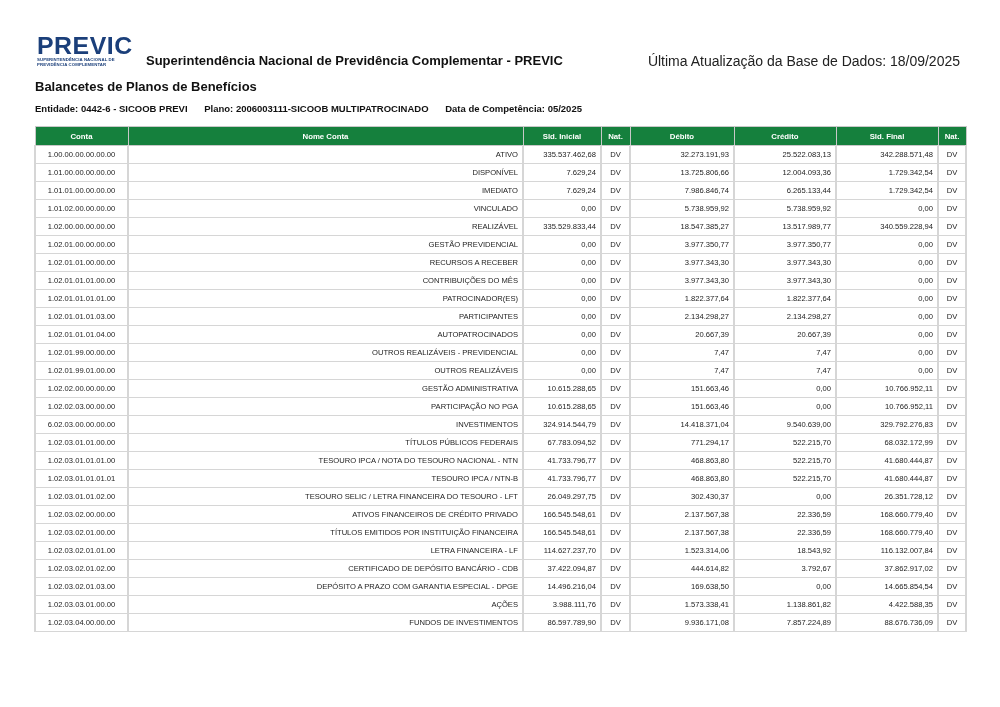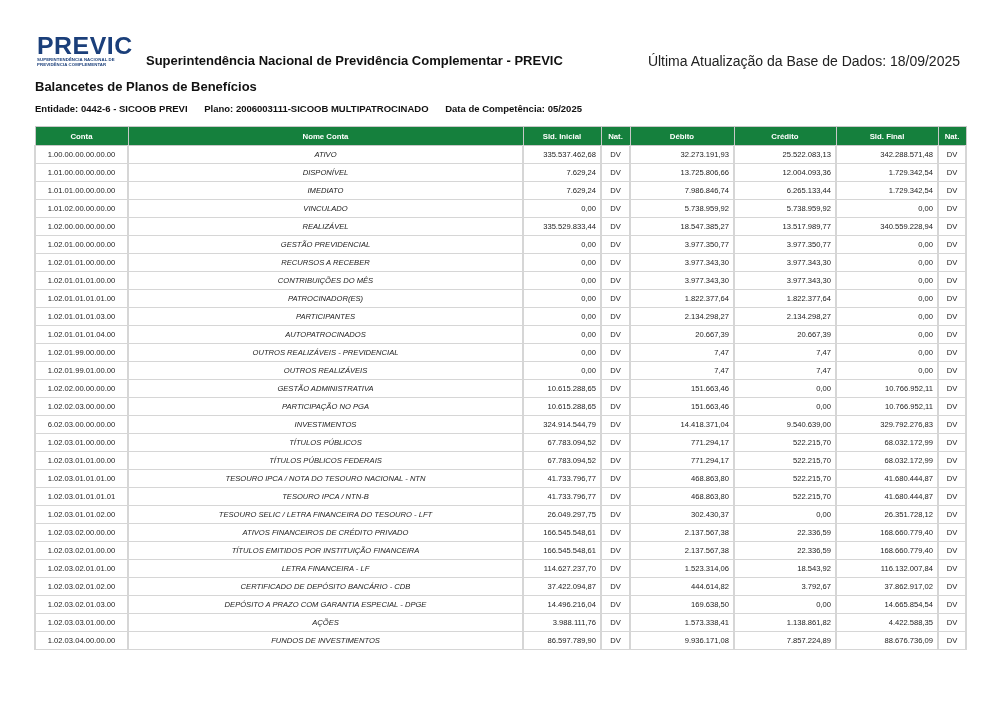--- a/index.html
+++ b/index.html
@@ -11,21 +11,21 @@
   .updated { position: absolute; right: 40px; top: 53px; font-size: 14px; color: #222; }
   .report-title { position: absolute; left: 35px; top: 79px; font-size: 13px; font-weight: bold; }
   .filters { position: absolute; left: 35px; top: 103px; font-size: 9.5px; font-weight: bold; white-space: nowrap; }
   .filters span { margin-right: 14px; }
   .units { position: absolute; right: 39px; top: 103px; font-size: 9px; color: #222; margin-top: 30px; }
   table { position: absolute; left: 34px; top: 126px; border-collapse: collapse; font-size: 7.6px; table-layout: fixed; width: 931px; }
   th { background: #15803d; color: #fff; font-weight: bold; height: 18px; border: 1px solid #c8c8c8; padding: 0 3px; font-size: 7.8px; }
   td { height: 17px; border: 1px solid #d0d0d0; border-width: 1px 2px; border-color: #d6d6d6; padding: 0 4px; color: #222; white-space: nowrap; overflow: hidden; }
   td.c { text-align: center; }
   td.r { text-align: right; }
-  td.l { text-align: center; font-style: italic; }
+  td.l { text-align: right; }
 </style>
 </head>
 <body>
 
 <div class="logo">
   <div class="word">PREVIC</div>
   <div class="sub">SUPERINTENDÊNCIA NACIONAL DE</div>
   <div class="sub" style="margin-top:0">PREVIDÊNCIA COMPLEMENTAR</div>
 </div>
 <div class="org-title">Superintendência Nacional de Previdência Complementar - PREVIC</div>
@@ -217,30 +217,20 @@
         <td class="c">6.02.03.00.00.00.00</td>
         <td class="l">INVESTIMENTOS</td>
         <td class="r">324.914.544,79</td>
         <td class="c">DV</td>
         <td class="r">14.418.371,04</td>
         <td class="r">9.540.639,00</td>
         <td class="r">329.792.276,83</td>
         <td class="c">DV</td>
       </tr>
       <tr>
-        <td class="c">1.02.03.01.00.00.00</td>
-        <td class="l">TÍTULOS PÚBLICOS</td>
-        <td class="r">67.783.094,52</td>
-        <td class="c">DV</td>
-        <td class="r">771.294,17</td>
-        <td class="r">522.215,70</td>
-        <td class="r">68.032.172,99</td>
-        <td class="c">DV</td>
-      </tr>
-      <tr>
         <td class="c">1.02.03.01.01.00.00</td>
         <td class="l">TÍTULOS PÚBLICOS FEDERAIS</td>
         <td class="r">67.783.094,52</td>
         <td class="c">DV</td>
         <td class="r">771.294,17</td>
         <td class="r">522.215,70</td>
         <td class="r">68.032.172,99</td>
         <td class="c">DV</td>
       </tr>
       <tr>

